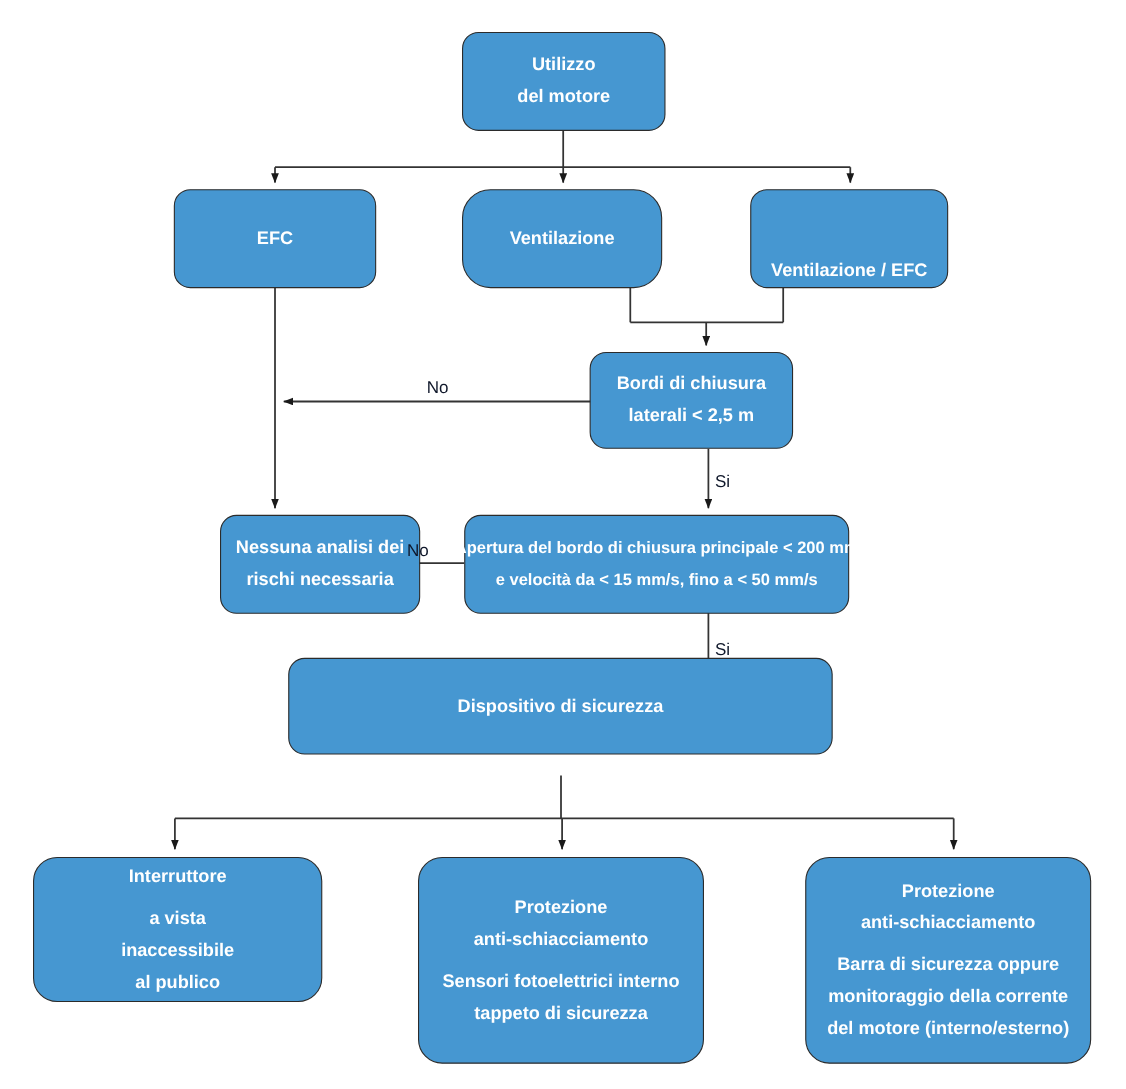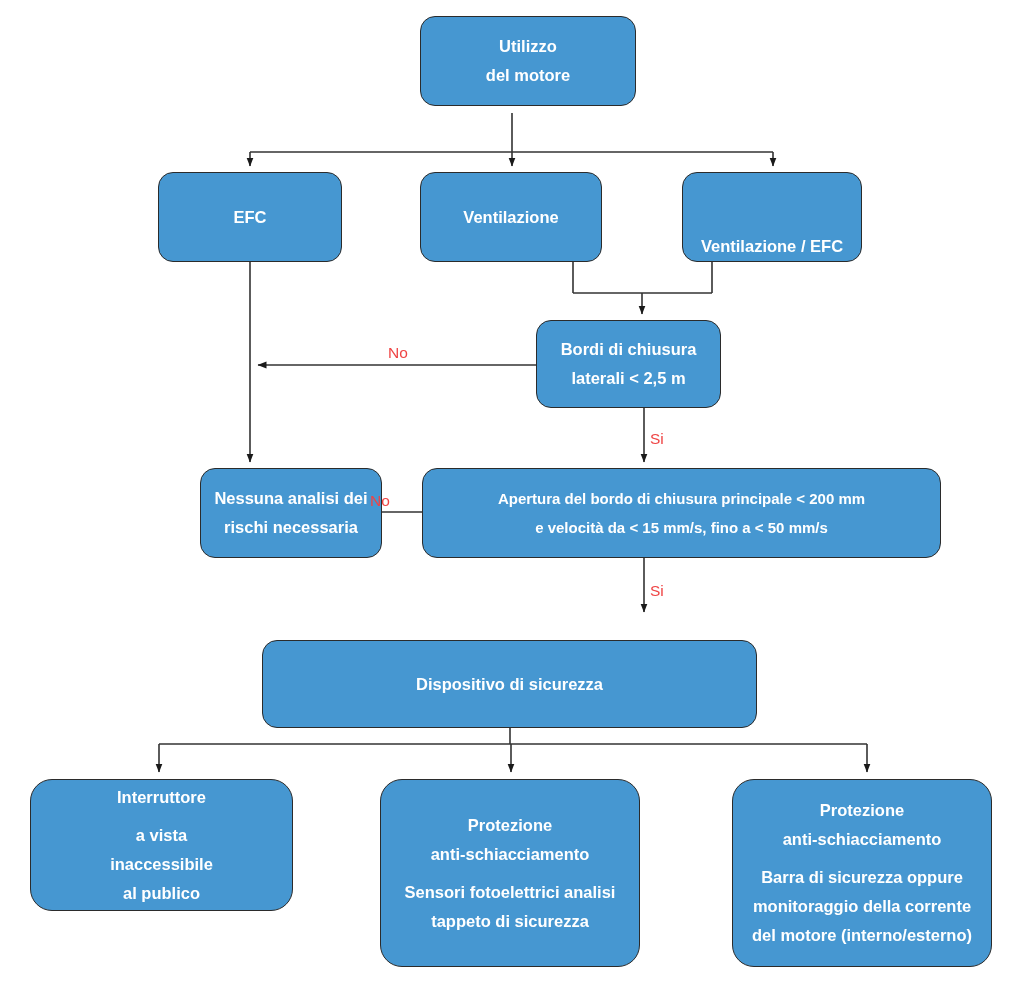--- a/index.html
+++ b/index.html
@@ -13,21 +13,21 @@
     background:#4697d1; border:1.6px solid #2b2b2b; border-radius:15px;
     color:#ffffff; font-weight:700; font-size:16.5px; line-height:29px;
     display:flex; flex-direction:column; align-items:center; justify-content:center;
     text-align:center;
   }
   .node .txt { white-space:pre; }
   .node.big { border-radius:22px; }
   .node .p2 { margin-top:9px; }
   .node.small-text { font-size:15px; }
   .edge-label {
-    position:absolute; color:#ef4444; font-size:15.5px; font-weight:400; line-height:18px;
+    position:absolute; color:#0f172a; font-size:15.5px; font-weight:400; line-height:18px;
   }
 </style>
 </head>
 <body>
 
 <div class="stage">
 
   <svg class="connectors" viewBox="0 0 1024 990" xmlns="http://www.w3.org/2000/svg">
     <defs>
       <marker id="arrow" markerWidth="10" markerHeight="8" refX="8.5" refY="3.5" orient="auto" markerUnits="userSpaceOnUse">
@@ -58,63 +58,63 @@
       <line x1="644" y1="557" x2="644" y2="612" marker-end="url(#arrow)"></line>
 
       <line x1="510" y1="705" x2="510" y2="744"></line>
       <line x1="159" y1="744" x2="867" y2="744"></line>
       <line x1="159" y1="744" x2="159" y2="772" marker-end="url(#arrow)"></line>
       <line x1="511" y1="744" x2="511" y2="772" marker-end="url(#arrow)"></line>
       <line x1="867" y1="744" x2="867" y2="772" marker-end="url(#arrow)"></line>
     </g>
   </svg>
 
-  <div class="node" style="left:420px; top:16px; width:216px; height:90px;">
+  <div class="node" style="left:420px; top:29px; width:185px; height:90px;">
     <div class="txt">Utilizzo
 del motore</div>
   </div>
 
   <div class="node" style="left:158px; top:172px; width:184px; height:90px;">
     <div class="txt">EFC</div>
   </div>
-  <div class="node" style="left:420px; top:172px; width:182px; height:90px;">
+  <div class="node" style="left:420px; top:172px; width:182px; height:90px;border-radius:26px;">
     <div class="txt">Ventilazione</div>
   </div>
   <div class="node" style="left:682px; top:172px; width:180px; height:90px;justify-content:flex-end;">
     <div class="txt">Ventilazione / EFC</div>
   </div>
 
   <div class="node" style="left:536px; top:320px; width:185px; height:88px;">
     <div class="txt">Bordi di chiusura
 laterali &lt; 2,5 m</div>
   </div>
 
   <div class="node" style="left:160px; top:468px; width:182px; height:90px;margin-left:40px;">
     <div class="txt">Nessuna analisi dei
 rischi necessaria</div>
   </div>
-  <div class="node small-text" style="left:422px; top:468px; width:519px; height:90px;">
+  <div class="node small-text" style="left:422px; top:468px; width:350px; height:90px;">
     <div class="txt">Apertura del bordo di chiusura principale &lt; 200 mm
 e velocità da &lt; 15 mm/s, fino a &lt; 50 mm/s</div>
   </div>
 
-  <div class="node" style="left:262px; top:640px; width:495px; height:88px;">
+  <div class="node" style="left:262px; top:598px; width:495px; height:88px;">
     <div class="txt">Dispositivo di sicurezza</div>
   </div>
 
   <div class="node big" style="left:30px; top:779px; width:263px; height:132px;">
     <div class="txt">Interruttore</div>
     <div class="txt p2">a vista
 inaccessibile
 al publico</div>
   </div>
   <div class="node big" style="left:380px; top:779px; width:260px; height:188px;">
     <div class="txt">Protezione
 anti-schiacciamento</div>
-    <div class="txt p2">Sensori fotoelettrici analisi
+    <div class="txt p2">Sensori fotoelettrici interno
 tappeto di sicurezza</div>
   </div>
   <div class="node big" style="left:732px; top:779px; width:260px; height:188px;">
     <div class="txt">Protezione
 anti-schiacciamento</div>
     <div class="txt p2">Barra di sicurezza oppure
 monitoraggio della corrente
 del motore (interno/esterno)</div>
   </div>
 

